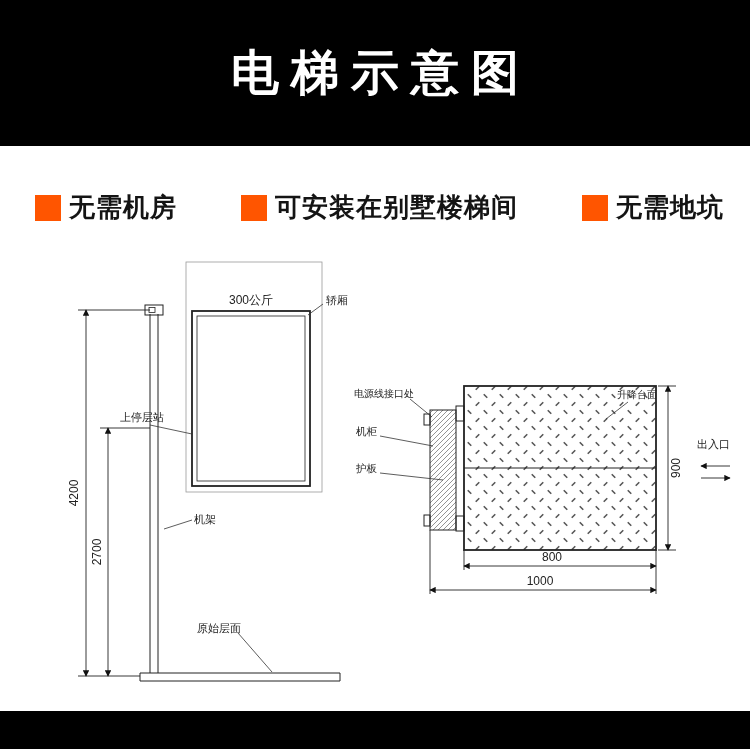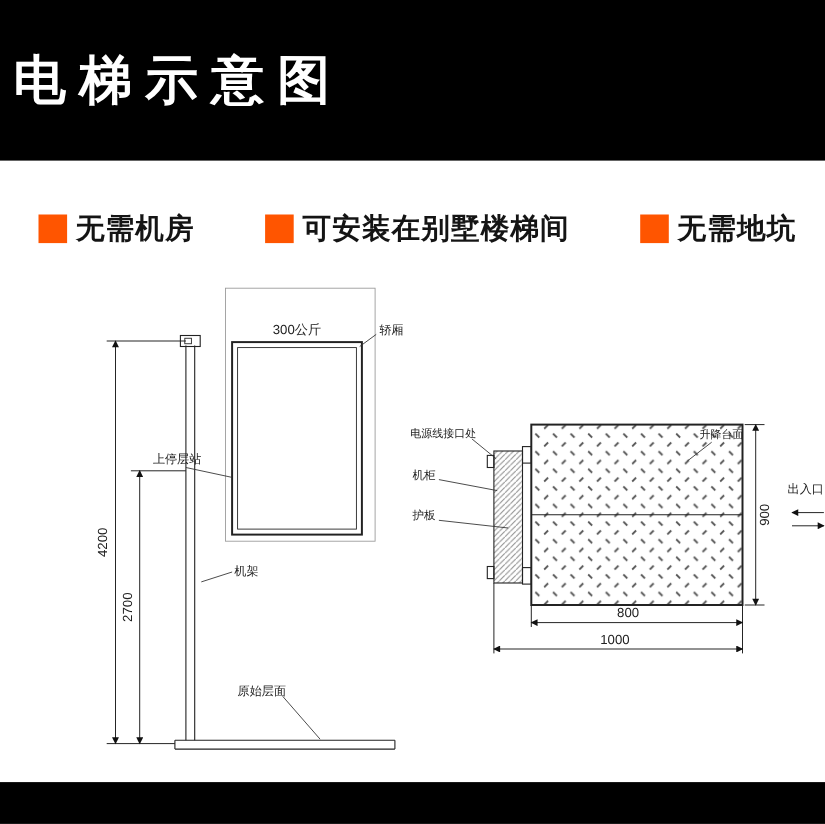--- a/index.html
+++ b/index.html
@@ -7,21 +7,21 @@
   body {
     position:relative;
     background:#ffffff;
     font-family:"Liberation Sans", sans-serif;
     overflow:hidden;
   }
   .banner {
     position:absolute; top:0; left:0;
     width:750px; height:146px;
     background:#000000;
-    display:flex; align-items:center; 
+    display:flex; align-items:center; justify-content:center;
   }
   .banner h1 {
     color:#ffffff;
     font-size:48px;
     font-weight:900;
     letter-spacing:12px;
     padding-left:12px; 
   }
   .features {
     position:absolute; top:190px; left:35px;
@@ -36,21 +36,21 @@
   }
   .feature .lbl {
     font-size:26px;
     font-weight:700;
     color:#141414;
     letter-spacing:1px;
     white-space:nowrap;
   }
   .diagram {
     position:absolute; top:248px; left:0;
-    width:750px; height:462px;padding-left:19px;
+    width:750px; height:462px;
   }
   .diagram svg { display:block; }
   svg text { font-family:"Liberation Sans", sans-serif; fill:#222; }
   .footer {
     position:absolute; bottom:0; left:0;
     width:750px; height:38px;
     background:#000000;
   }
 </style>
 </head>

